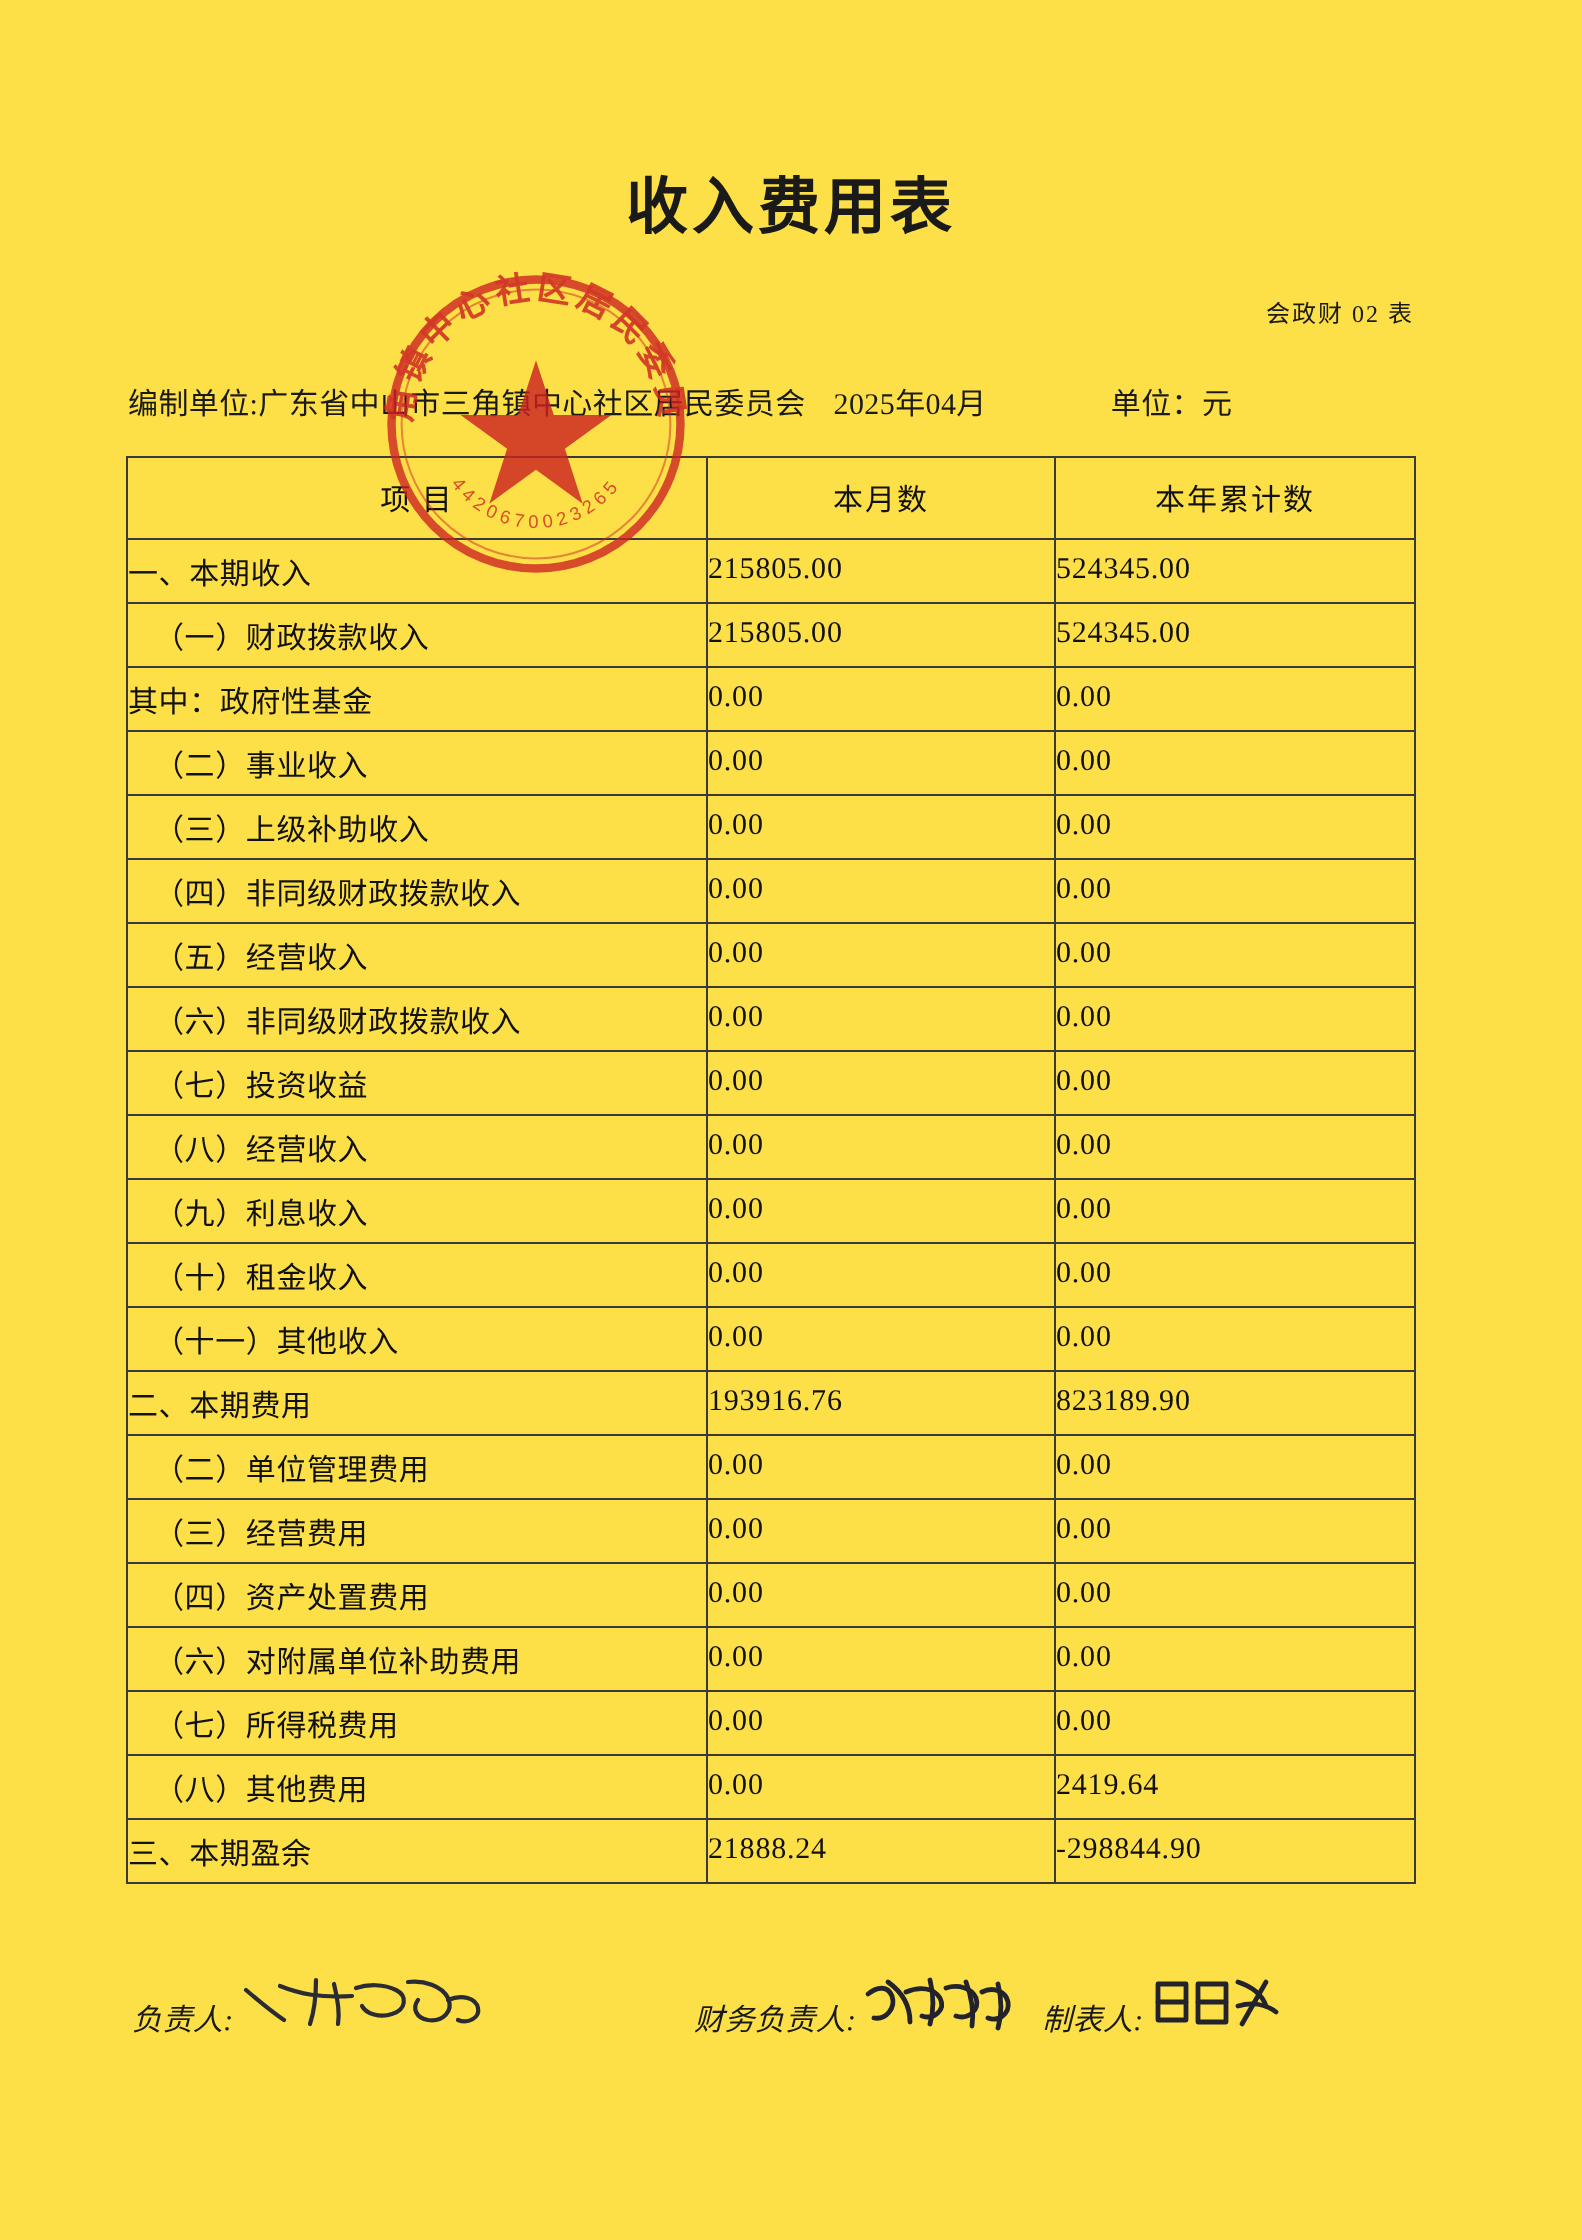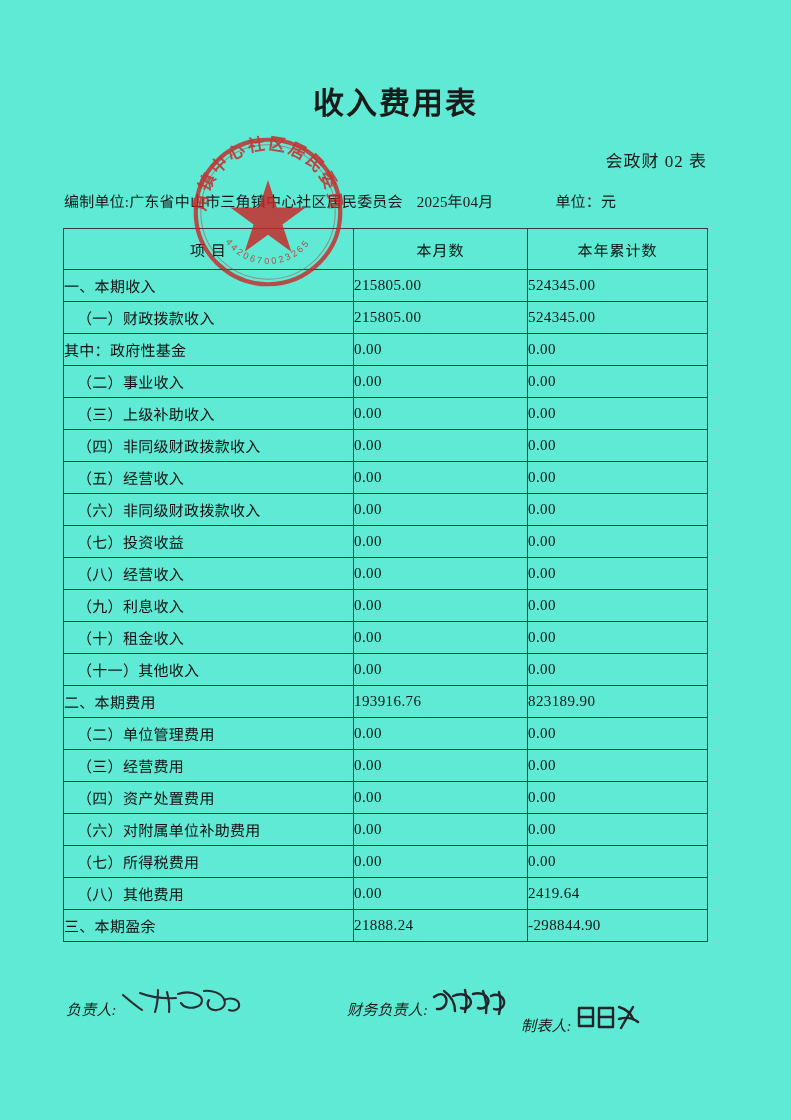--- a/index.html
+++ b/index.html
@@ -13,42 +13,42 @@
     height: 1120px;
     position: relative;
     font-family: "Liberation Serif", "DejaVu Serif", serif;
     color: #1a1a1a;
     overflow: hidden;
   }
 
   .page {
     position: absolute;
     inset: 0;
-    background: #5eead4;
+    background: #fde047;
   }
 
   
   .doc-title {
     position: absolute;
     left: 0;
     top: 78px;
     width: 791px;
     text-align: center;
     font-size: 31px;
     font-weight: bold;
     letter-spacing: 2px;
     font-family: "Liberation Serif", "DejaVu Serif", serif;
   }
 
   
   .form-code {
     position: absolute;
     right: 84px;
     top: 147px;
-    font-size: 17px;
+    font-size: 12px;
     letter-spacing: 1px;
     white-space: nowrap;
   }
 
   
   .meta-line {
     position: absolute;
     left: 64px;
     top: 190px;
     font-size: 15px;
@@ -141,21 +141,21 @@
   .sig-label { letter-spacing: 0.2px; }
   .sig-mark {
     display: inline-block;
     margin-left: 3px;
     position: relative;
     top: 2px;
   }
   .sig-mark svg { display: block; }
   #sig-leader   { left: 66px;  top: 0; }
   #sig-finance  { left: 347px; top: 0; }
-  #sig-preparer { left: 521px; top: 16px; }
+  #sig-preparer { left: 521px; top: 0; }
 </style>
 </head>
 <body>
 
 <div class="page">
 
   <div class="doc-title">收入费用表</div>
 
   <div class="form-code">会政财 02 表</div>
 

